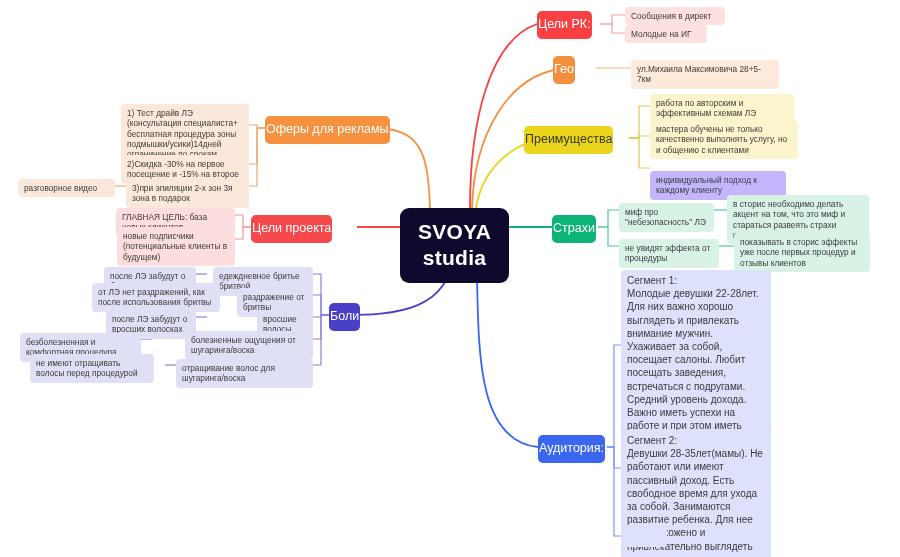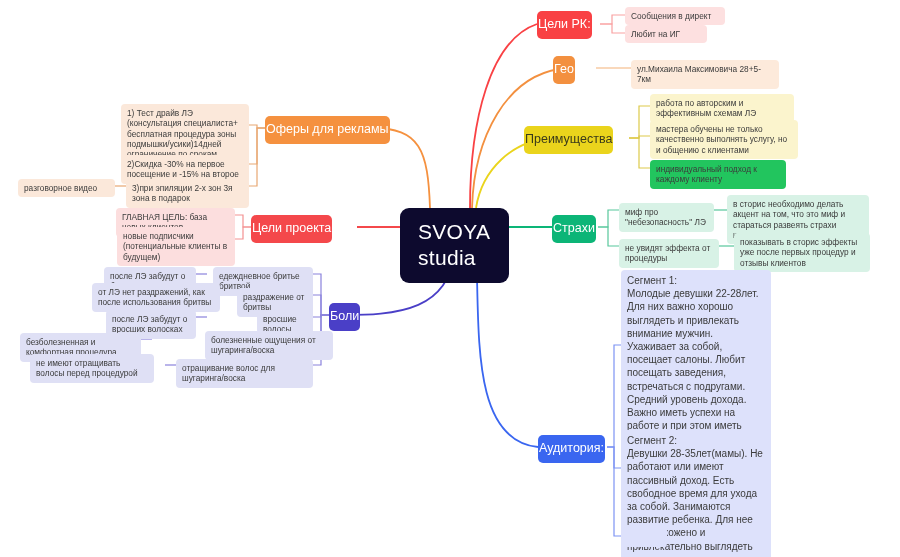--- a/index.html
+++ b/index.html
@@ -26,25 +26,25 @@
     position: absolute;
     border-radius: 5px;
     line-height: 1.25;
     white-space: pre-wrap;
   }
   
   .central {
     background: #0d0a2e;
     color: #ffffff;
     font-size: 21px;
-    font-weight: 400;
+    font-weight: 700;
     letter-spacing: 0.3px;
     padding: 11px 18px;
     border-radius: 9px;
-    text-align: left;
+    text-align: center;
   }
   
   .branch {
     color: #ffffff;
     font-size: 12.5px;
     padding: 6px 1px;
     border-radius: 5px;
     text-align: center;
     white-space: nowrap;
   }
@@ -113,29 +113,29 @@
     <path d="M265,128 L257,128 L257,125 L249,125" fill="none" stroke="#e8a772" stroke-width="1.2"></path>
     <path d="M265,128 L257,128 L257,164 L249,164" fill="none" stroke="#e8a772" stroke-width="1.2"></path>
     <path d="M265,128 L257,128 L257,186 L249,186" fill="none" stroke="#e8a772" stroke-width="1.2"></path>
     <path d="M126,186 L115,186" fill="none" stroke="#e8a772" stroke-width="1.2"></path>
   </svg>
 
   <div class="node central" style="left:400px; top:208px; width:109px;">SVOYA studia</div>
 
   <div class="node branch" style="left:537px; top:11px; background:#f94144;">Цели РК:</div>
   <div class="node leaf" style="left:625px; top:7px; background:#fde0e0; width:100px;">Сообщения в директ</div>
-  <div class="node leaf" style="left:625px; top:25px; background:#fde0e0; width:82px;">Любит на ИГ</div>
+  <div class="node leaf" style="left:625px; top:25px; background:#fde0e0; width:82px;">Молодые на ИГ</div>
 
   <div class="node branch" style="left:553px; top:56px; background:#f3903f;">Гео</div>
   <div class="node leaf" style="left:631px; top:60px; background:#fdeadb; width:148px;">ул.Михаила Максимовича 28+5-7км</div>
 
   <div class="node branch dark-text" style="left:524px; top:126px; background:#ead41c;">Преимущества</div>
   <div class="node leaf" style="left:650px; top:94px; background:#fbf4cd; width:144px;">работа по авторским и эффективным схемам ЛЭ</div>
   <div class="node leaf" style="left:650px; top:120px; background:#fbf4cd; width:148px;">мастера обучены не только качественно выполнять услугу, но и общению с клиентами</div>
-  <div class="node leaf" style="left:650px; top:160px; background:#22c55e; width:136px;">индивидуальный подход к каждому клиенту</div>
+  <div class="node leaf" style="left:650px; top:171px; background:#c4b5fd; width:136px;">индивидуальный подход к каждому клиенту</div>
 
   <div class="node branch" style="left:552px; top:215px; background:#0cb577;">Страхи</div>
   <div class="node leaf" style="left:619px; top:203px; background:#d8f2e6; width:95px;">миф про "небезопасность" ЛЭ</div>
   <div class="node leaf" style="left:727px; top:195px; background:#d8f2e6; width:142px;">в сторис необходимо делать акцент на том, что это миф и стараться развеять страхи клиента</div>
   <div class="node leaf" style="left:619px; top:239px; background:#d8f2e6; width:100px;">не увидят эффекта от процедуры</div>
   <div class="node leaf" style="left:734px; top:233px; background:#d8f2e6; width:136px;">показывать в сторис эффекты уже после первых процедур и отзывы клиентов</div>
 
   <div class="node branch" style="left:538px; top:435px; background:#3a66f0;">Аудитория:</div>
   <div class="node leaf big" style="left:621px; top:270px; background:#dde1fb; width:150px;">Сегмент 1:
 Молодые девушки 22-28лет. Для них важно хорошо выглядеть и привлекать внимание мужчин. Ухаживает за собой, посещает салоны. Любит посещать заведения, встречаться с подругами. Средний уровень дохода. Важно иметь успехи на работе и при этом иметь время на уход за собой, чтобы чувствовать себя уверенно.
@@ -149,21 +149,21 @@
 
   <div class="node leaf" style="left:213px; top:267px; background:#dfe0f5; width:100px;">едеждневное бритье бритвой</div>
   <div class="node leaf" style="left:104px; top:267px; background:#dfe0f5; width:92px;">после ЛЭ забудут о бритве</div>
 
   <div class="node leaf" style="left:237px; top:288px; background:#dfe0f5; width:76px;">раздражение от бритвы</div>
   <div class="node leaf" style="left:92px; top:283px; background:#dfe0f5; width:128px;">от ЛЭ нет раздражений, как после использования бритвы</div>
 
   <div class="node leaf" style="left:257px; top:310px; background:#dfe0f5; width:56px;">вросшие волосы</div>
   <div class="node leaf" style="left:106px; top:310px; background:#dfe0f5; width:90px;">после ЛЭ забудут о вросших волосках</div>
 
-  <div class="node leaf" style="left:185px; top:331px; background:#dfe0f5; width:128px;margin-left:20px;">болезненные ощущения от шугаринга/воска</div>
+  <div class="node leaf" style="left:185px; top:331px; background:#dfe0f5; width:128px;">болезненные ощущения от шугаринга/воска</div>
   <div class="node leaf" style="left:20px; top:333px; background:#dfe0f5; width:121px;">безболезненная и комфортная процедура</div>
 
   <div class="node leaf" style="left:176px; top:359px; background:#dfe0f5; width:137px;">отращивание волос для шугаринга/воска</div>
   <div class="node leaf" style="left:30px; top:354px; background:#dfe0f5; width:124px;">не имеют отращивать волосы перед процедурой</div>
 
   <div class="node branch" style="left:251px; top:215px; background:#f4484b;">Цели проекта</div>
   <div class="node leaf" style="left:116px; top:208px; background:#fcdede; width:119px;">ГЛАВНАЯ ЦЕЛЬ: база новых клиентов</div>
   <div class="node leaf" style="left:117px; top:227px; background:#fcdede; width:118px;">новые подписчики (потенциальные клиенты в будущем)</div>
 
   <div class="node branch" style="left:265px; top:116px; background:#f5913f;text-align:center;">Оферы для рекламы</div>

